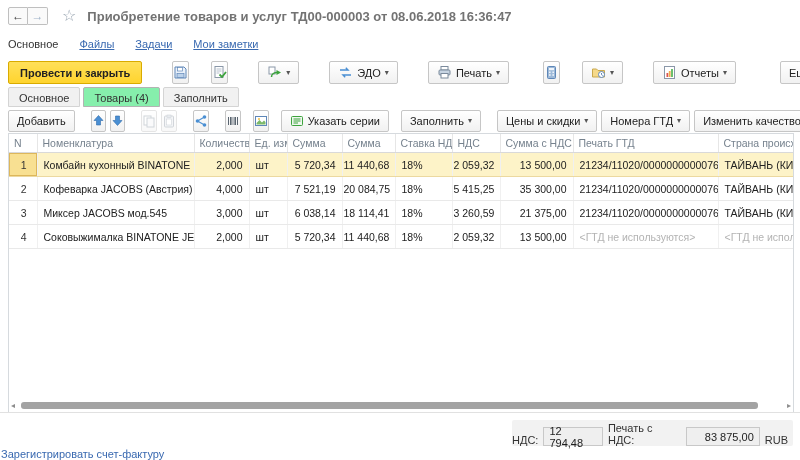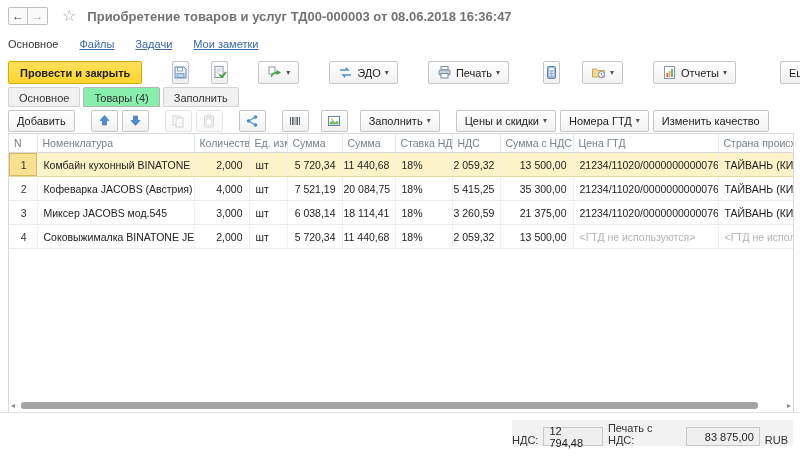--- a/index.html
+++ b/index.html
@@ -285,20 +285,29 @@
     <div class="btn icononly ml8">
       <span>
         <svg width="14" height="14" viewBox="0 0 14 14">
             <rect x="1.5" y="2.5" width="11" height="9" fill="#fff" stroke="#5e87b8"></rect>
             <path d="M2.5 9l3-3 2.5 2.5 2-2 1.5 1.5v2.5h-9z" fill="#7cb96a"></path>
             <circle cx="5" cy="5" r="1" fill="#f0c040"></circle>
           </svg>
       </span>
     </div>
 
+    <div class="btn ml8">
+      <span>
+        <svg width="14" height="14" viewBox="0 0 14 14">
+            <rect x="1.5" y="2.5" width="11" height="9" rx="1" fill="#eef7ee" stroke="#3da33d"></rect>
+            <path d="M3.5 5h7M3.5 7h7M3.5 9h4.5" stroke="#3da33d" stroke-width="1"></path>
+          </svg>
+      </span>
+      <span>Указать серии</span>
+    </div>
 
     <div class="btn ml8">
       <span>Заполнить</span>
       <span class="caret">▾</span>
     </div>
 
     <div class="btn ml12">
       <span>Цены и скидки</span>
       <span class="caret">▾</span>
     </div>
@@ -335,21 +344,21 @@
         <tr>
           <th>N</th>
           <th>Номенклатура</th>
           <th>Количество</th>
           <th>Ед. изм.</th>
           <th>Сумма</th>
           <th>Сумма</th>
           <th>Ставка НДС</th>
           <th>НДС</th>
           <th>Сумма с НДС</th>
-          <th>Цена ГТД</th>
+          <th>Печать ГТД</th>
           <th>Страна происхождения</th>
         </tr>
       </thead>
       <tbody>
         <tr class="sel">
           <td class="num">1</td>
           <td class="l">Комбайн кухонный BINATONE FP 67</td>
           <td class="r">2,000</td>
           <td class="l">шт</td>
           <td class="r">5 720,34</td>
@@ -416,14 +425,15 @@
     <div class="field vat">
       <span>12 794,48</span>
     </div>
     <span>Печать с НДС:</span>
     <div class="field total">
       <span>83 875,00</span>
     </div>
     <span>RUB</span>
   </div>
 
+  <a class="blink">Зарегистрировать счет-фактуру</a>
 
 </div>
 
 </body></html>

